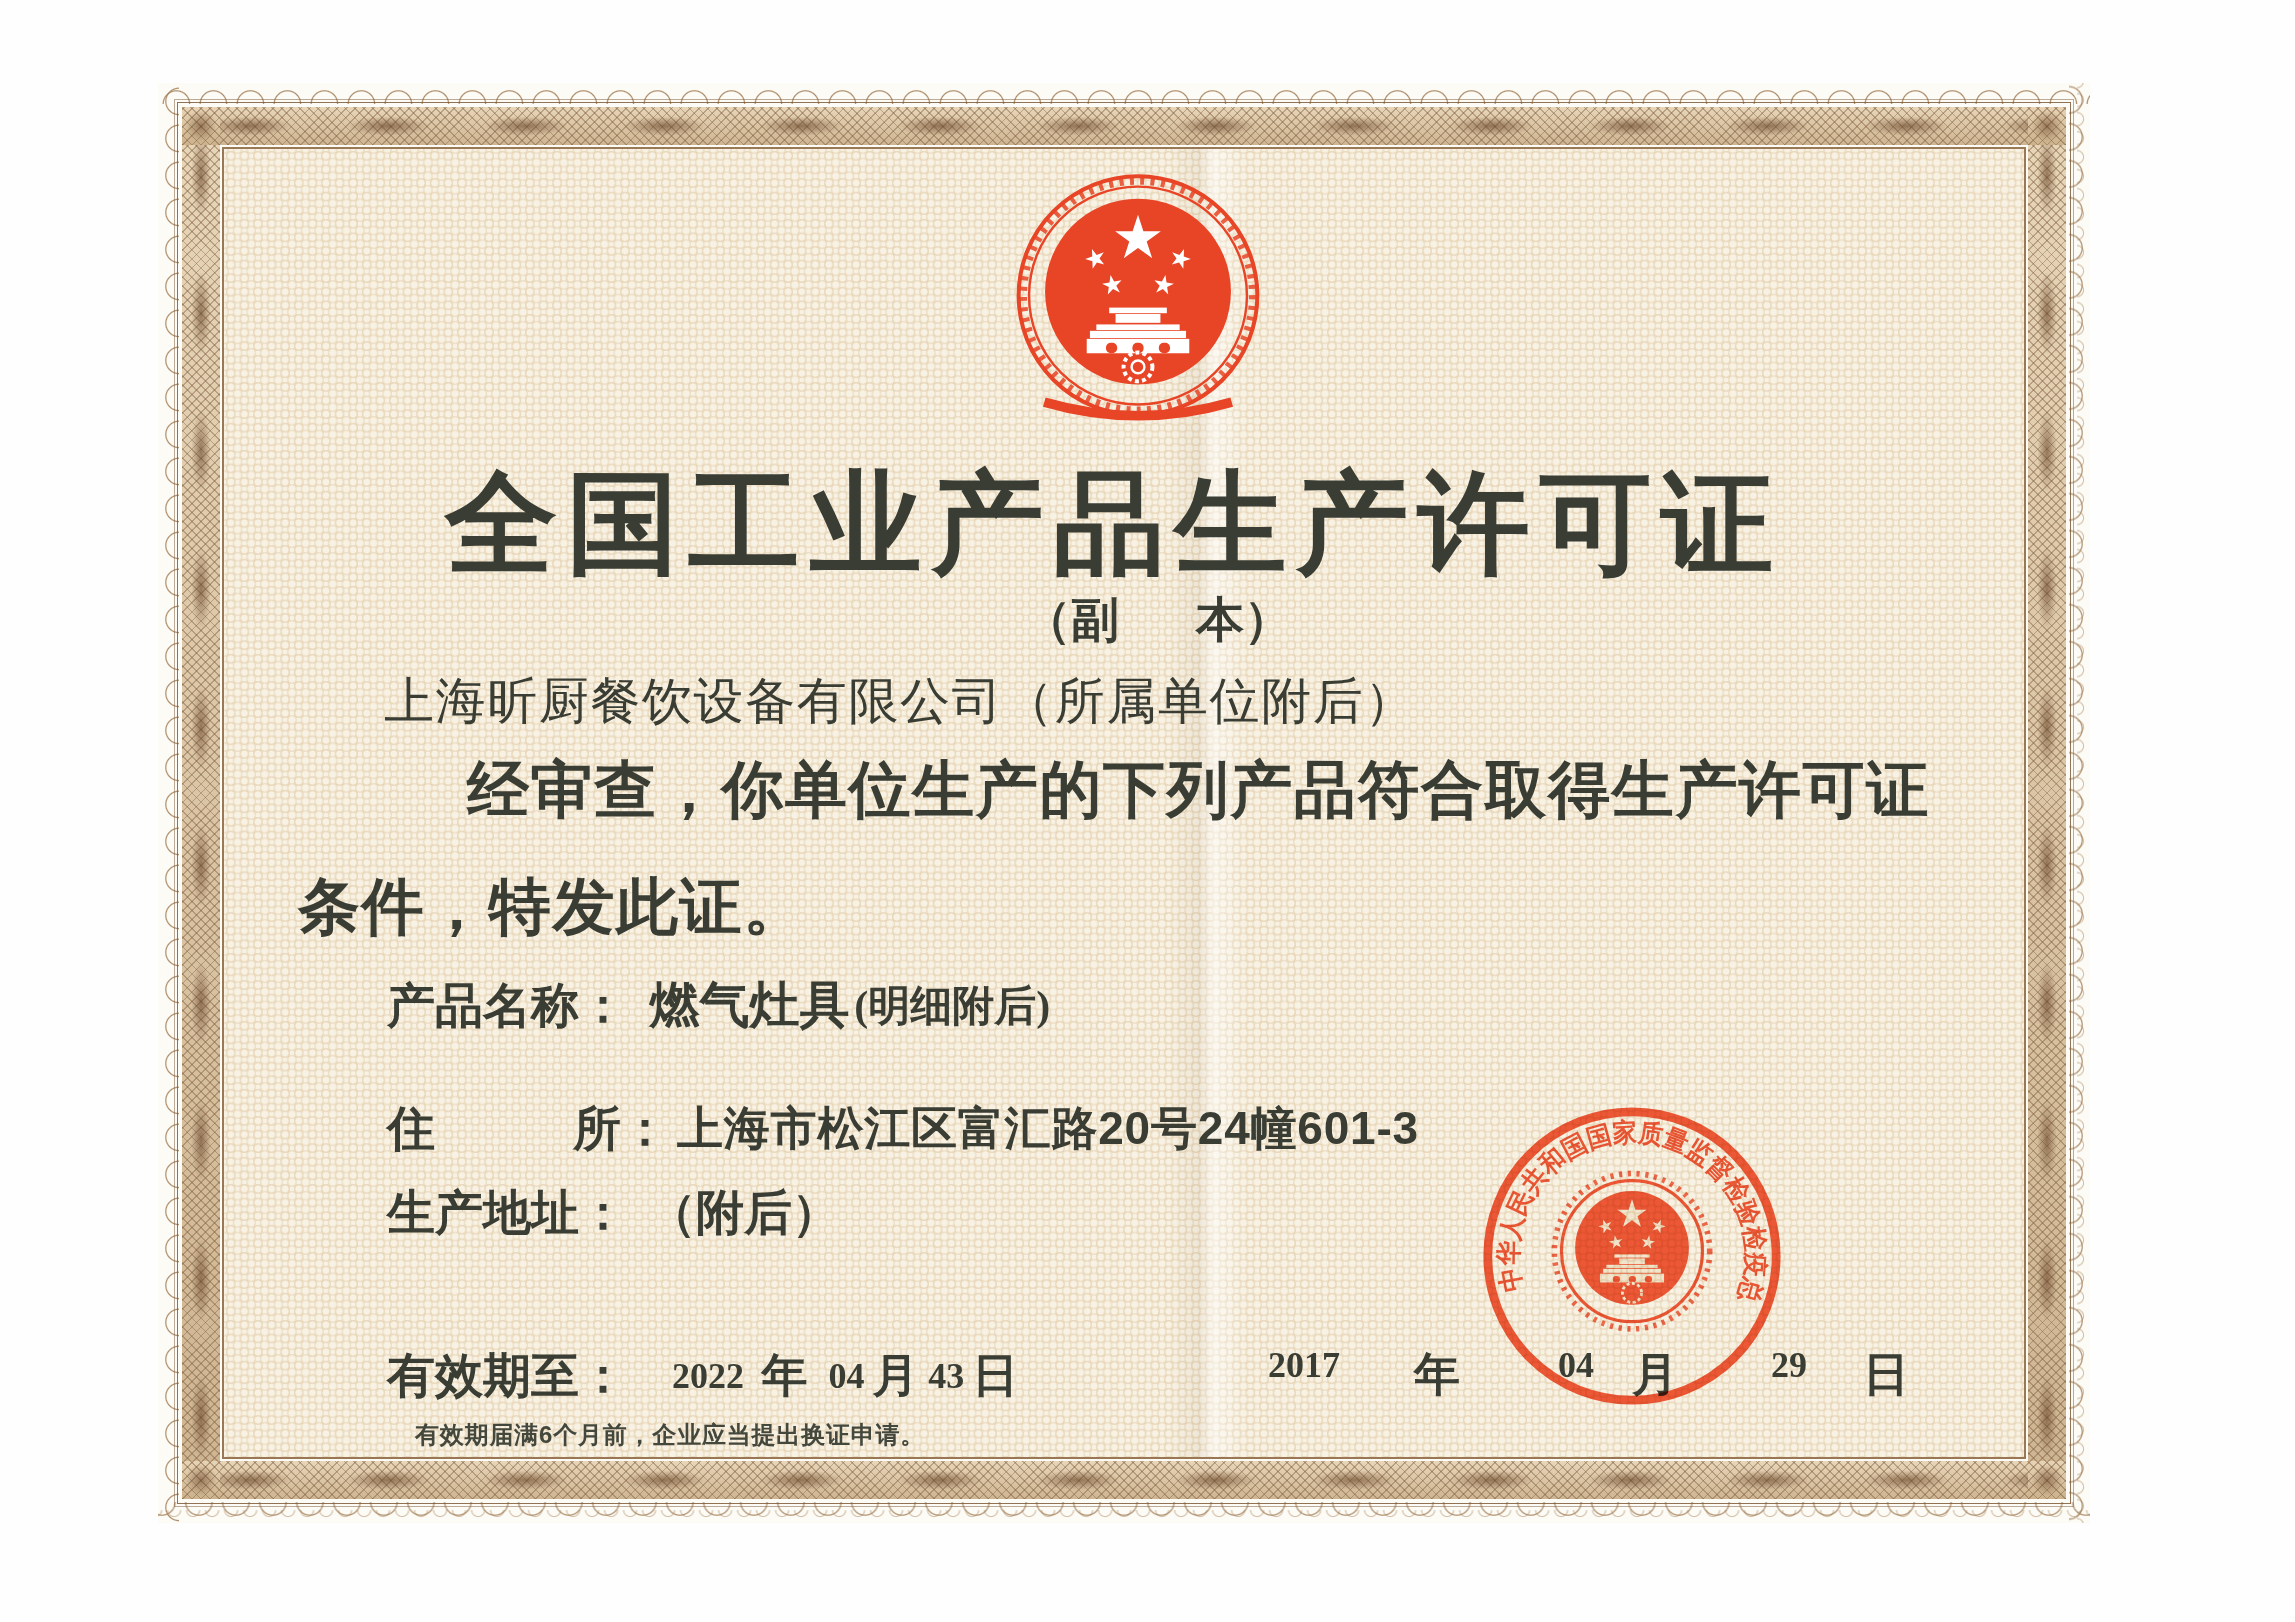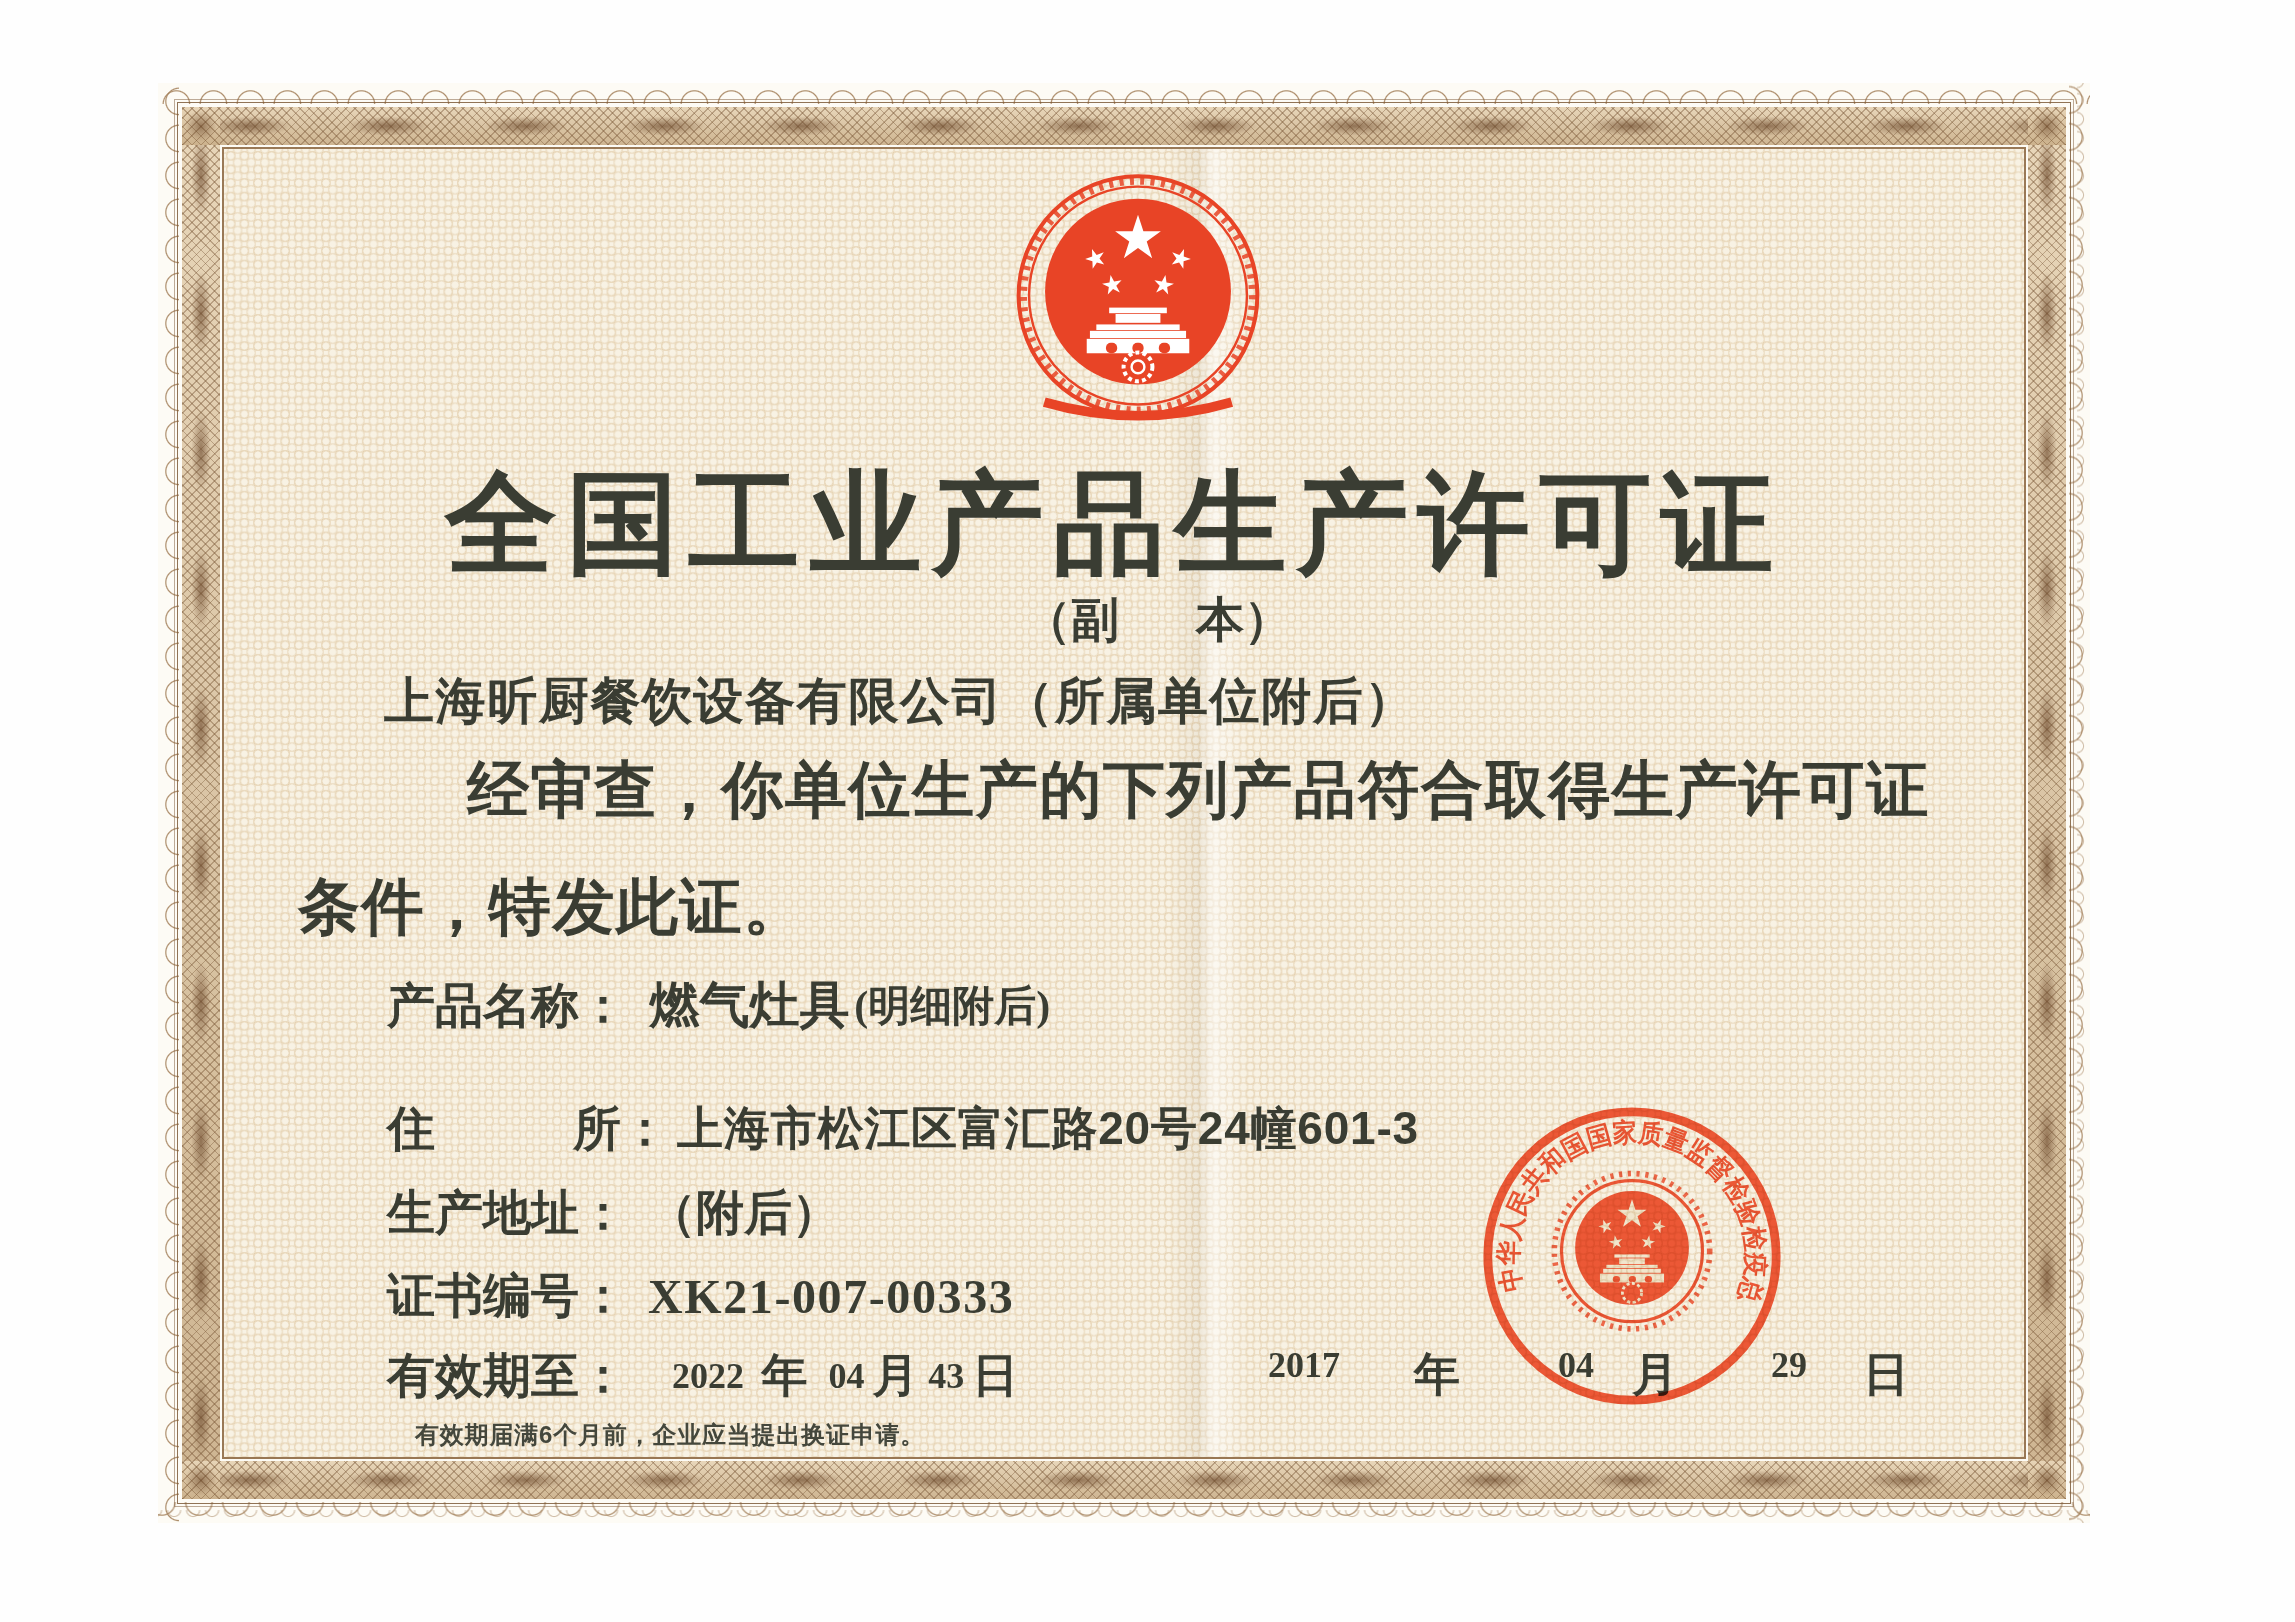--- a/index.html
+++ b/index.html
@@ -110,21 +110,21 @@
     white-space:nowrap; color:var(--ink);
   }
   .subtitle{
     position:absolute; left:799px; top:439px;
     font-size:48px; font-weight:700; white-space:nowrap;
     display:flex; align-items:baseline;
   }
   .subtitle .gap{display:inline-block; width:77px;}
   .company{
     position:absolute; left:160px; top:519px;
-    font-size:50px; font-weight:700; letter-spacing:1.6px; white-space:nowrap;
+    font-size:50px; font-weight:400; letter-spacing:1.6px; white-space:nowrap;
   }
   .body-line{position:absolute; font-size:62px; font-weight:900; letter-spacing:1.6px; white-space:nowrap;}
   .body-line.l1{left:243px; top:599px;}
   .body-line.l2{left:74px;  top:716px;}
 
   .row{position:absolute; display:flex; align-items:center; white-space:nowrap;}
   .lbl{font-size:48px; font-weight:900;}
   .row-product{left:163px; top:823px;}
   .val-product{font-size:50px; font-weight:900; margin-left:22.4px;font-family:Liberation Serif, serif;}
   .val-product-note{font-size:42px; font-weight:700; margin-left:4.8px;}
@@ -241,24 +241,20 @@
         <span>所：</span>
       </span>
       <span class="val-residence">上海市松江区富汇路20号24幢601-3</span>
     </div>
 
     <div class="row row-production">
       <span class="lbl">生产地址：</span>
       <span class="val-production">（附后）</span>
     </div>
 
-    <div class="row row-certno">
-      <span class="lbl">证书编号：</span>
-      <span class="val-certno">XK21-007-00333</span>
-    </div>
 
     <div class="row row-valid">
       <span class="lbl">有效期至：</span>
       <span class="seg-num s0">2022</span>
       <span class="seg-ch s1">年</span>
       <span class="seg-num s2">04</span>
       <span class="seg-ch s3">月</span>
       <span class="seg-num s4">43</span>
       <span class="seg-ch s5">日</span>
     </div>

